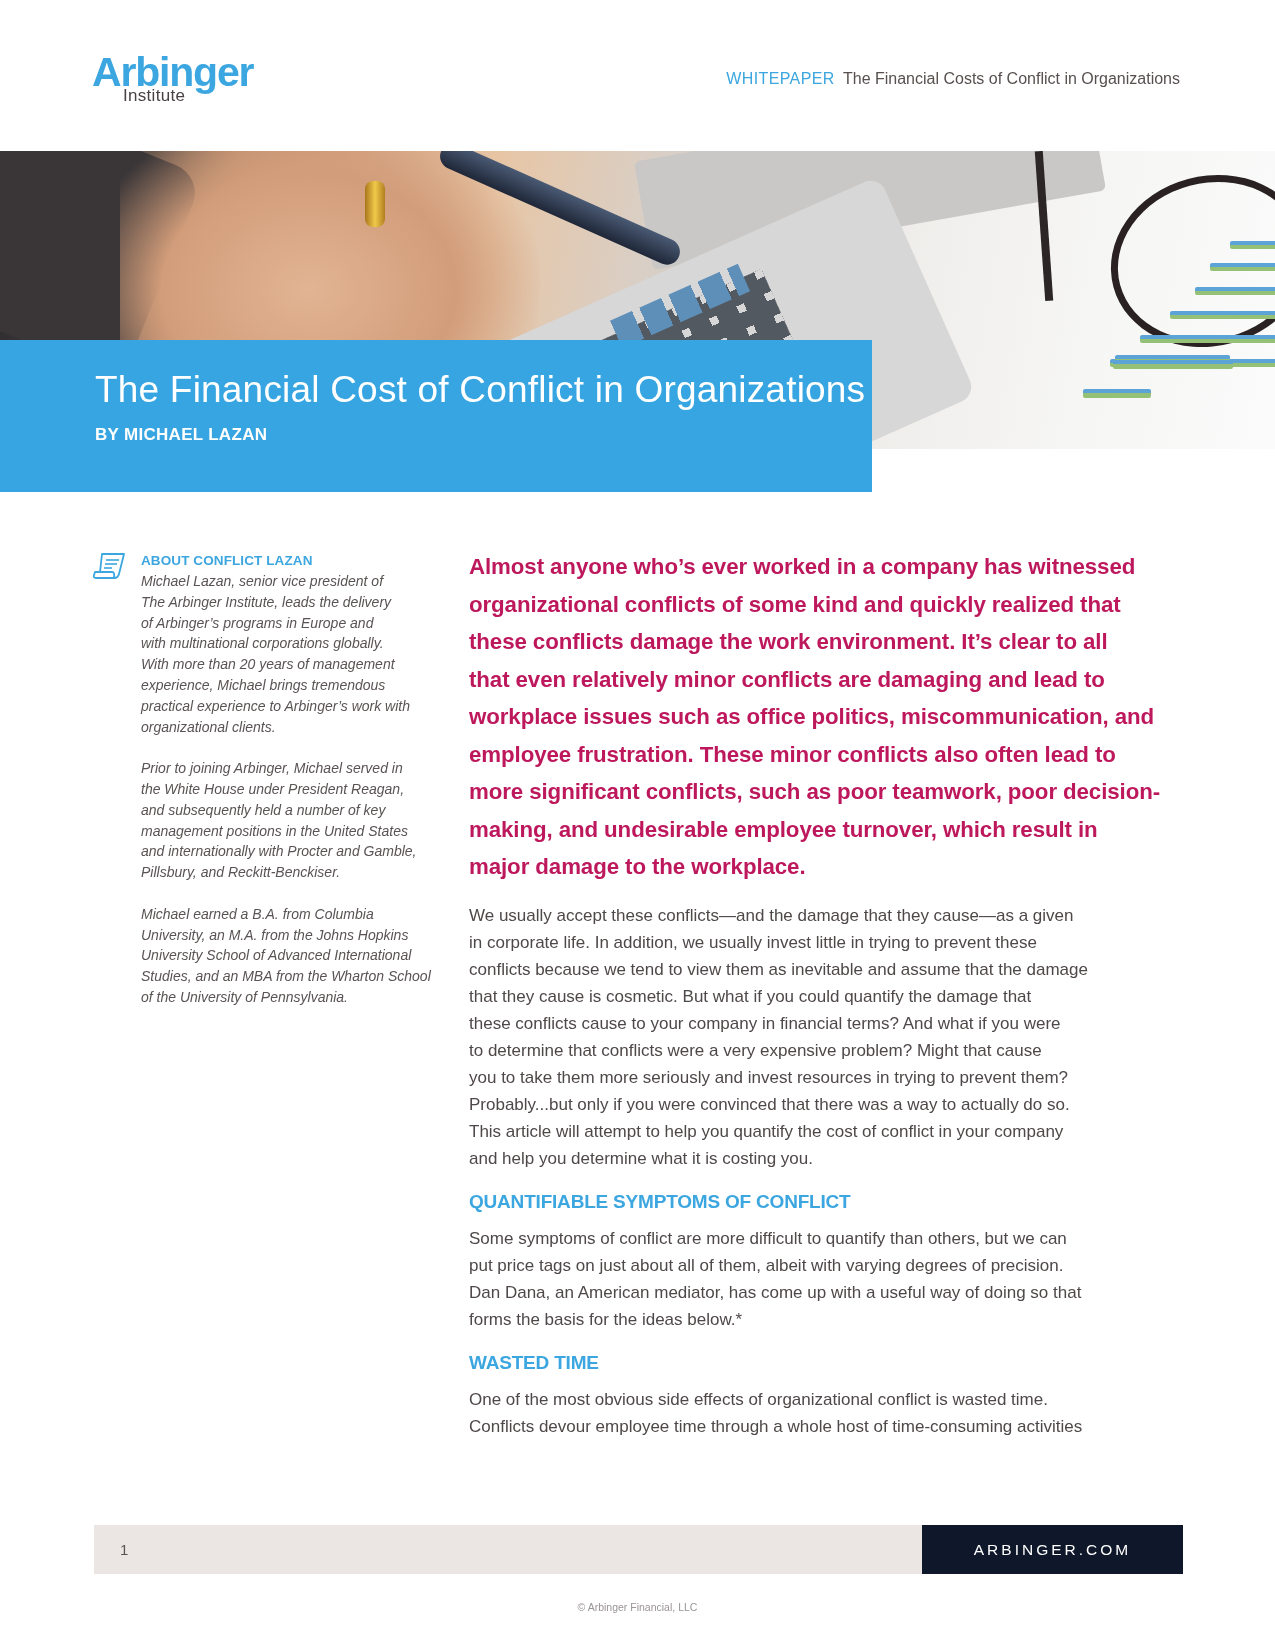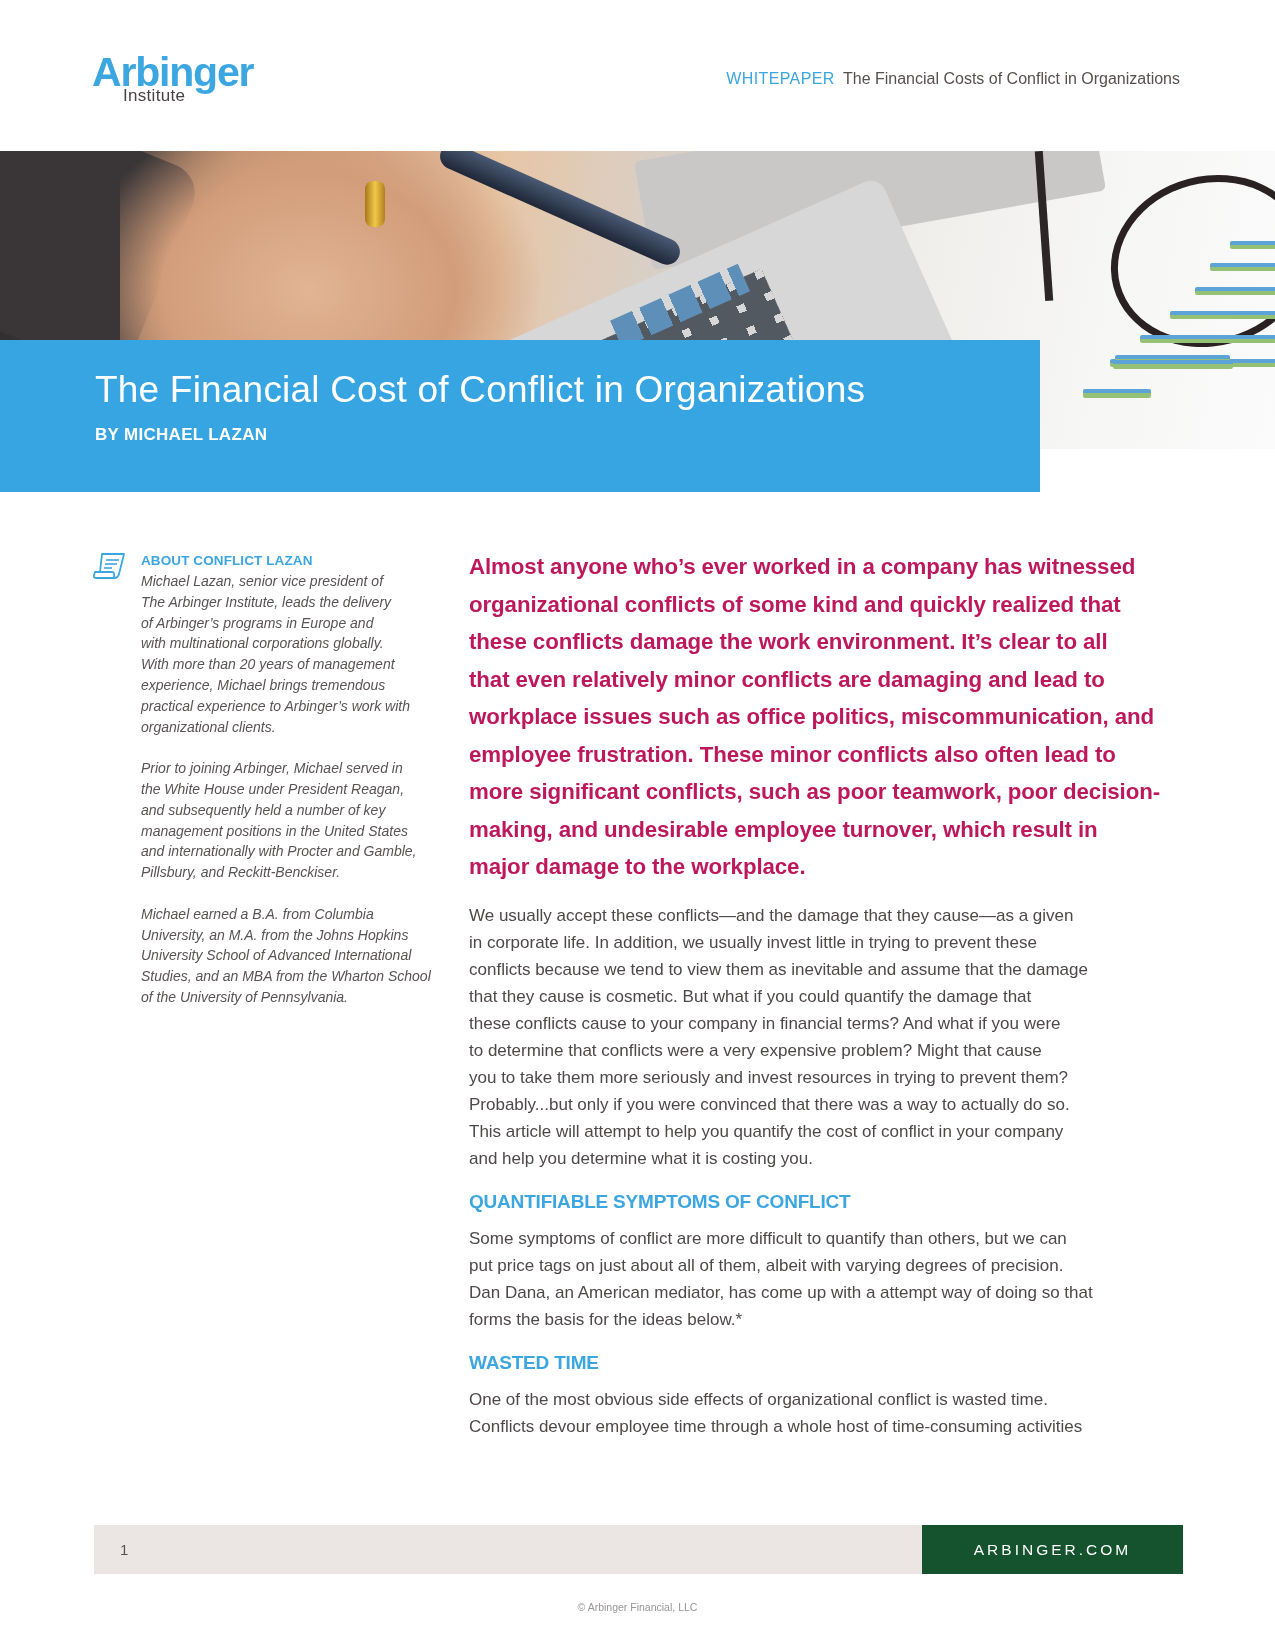--- a/index.html
+++ b/index.html
@@ -22,42 +22,42 @@
   .hero .pen { position: absolute; left: 430px; top: 40px; width: 260px; height: 26px; background: linear-gradient(180deg,#4a5a74,#1f2738); border-radius: 14px; transform: rotate(24deg); }
   .hero .calc { position: absolute; left: 430px; top: 120px; width: 520px; height: 240px; background: #d7d7d8; transform: rotate(-24deg); border-radius: 16px; }
   .hero .keys { position: absolute; left: 470px; top: 180px; width: 330px; height: 120px; transform: rotate(-24deg);
                background: repeating-linear-gradient(90deg,#283038 0 22px, transparent 22px 30px), repeating-linear-gradient(0deg,#283038 0 16px,transparent 16px 24px); opacity: .75; }
   .hero .keys-blue { position: absolute; left: 610px; top: 140px; width: 140px; height: 30px; transform: rotate(-24deg); background: repeating-linear-gradient(90deg,#5e8fb8 0 24px,transparent 24px 32px); }
   .hero .laptop { position: absolute; left: 640px; top: -30px; width: 460px; height: 110px; background: #c9c8c6; transform: rotate(-10deg); border-radius: 6px; }
   .hero .glasses { position: absolute; left: 1110px; top: 25px; width: 200px; height: 170px; border: 7px solid #2a2222; border-radius: 50%; transform: rotate(-15deg); }
   .hero .temple { position: absolute; left: 1040px; top: 0; width: 8px; height: 150px; background: #2c2627; transform: rotate(-4deg); }
   .hero .bar { position: absolute; height: 8px; border-radius: 2px; background: linear-gradient(180deg,#5ca4d8 0 45%, #95c177 45% 100%); }
 
-  .title-block { position: absolute; left: 0; top: 340px; width: 1040px; height: 152px; background: #36a5e1; }
+  .title-block { position: absolute; left: 0; top: 340px; width: 872px; height: 152px; background: #36a5e1; }
   .title { position: absolute; left: 95px; top: 27px; font-size: 37px; font-weight: 300; color: #ffffff; letter-spacing: 0.2px; line-height: 46px; white-space: nowrap; }
   .byline { position: absolute; left: 95px; top: 84px; font-size: 17px; font-weight: 700; color: #ffffff; letter-spacing: 0.3px; line-height: 22px; }
 
   
   .sidebar { position: absolute; left: 92px; top: 552px; width: 340px; }
   .bio-icon { position: absolute; left: 0; top: 0; width: 36px; height: 30px; }
   .bio-head { position: absolute; left: 49px; top: 0; font-size: 13.5px; font-weight: 700; color: #3ba6df; line-height: 18px; letter-spacing: 0.1px; }
   .bio-body { position: absolute; left: 49px; top: 19px; width: 290px; font-size: 14px; font-style: italic; color: #5a5353; line-height: 20.8px; }
   .bio-body p { margin-bottom: 20.8px; white-space: pre-line; }
 
   
   .main { position: absolute; left: 469px; top: 548px; width: 715px; }
   .lead { font-size: 22.3px; color: #be185d; line-height: 37.5px; white-space: pre-line; letter-spacing: -0.1px; font-weight: bold; }
   .body-text { margin-top: 16px; font-size: 17px; color: #4f4848; line-height: 27px; white-space: pre-line; }
   .section-h { margin-top: 19px; font-size: 19px; font-weight: 700; color: #3ba6df; letter-spacing: -0.2px; line-height: 22px; }
   .section-p { margin-top: 12px; font-size: 17px; color: #4f4848; line-height: 27px; white-space: pre-line; }
 
   
   .footer-bar { position: absolute; left: 94px; top: 1525px; width: 1089px; height: 49px; background: #ebe6e3; }
   .page-num { position: absolute; left: 26px; top: 15px; font-size: 15px; color: #5a5353; line-height: 20px; }
-  .footer-link { position: absolute; right: 0; top: 0; width: 261px; height: 49px; background: #14532d; color: #ffffff; font-size: 15.5px; letter-spacing: 3px; text-align: center; line-height: 49px; text-decoration: none; }
+  .footer-link { position: absolute; right: 0; top: 0; width: 261px; height: 49px; background: #0f172a; color: #ffffff; font-size: 15.5px; letter-spacing: 3px; text-align: center; line-height: 49px; text-decoration: none; }
   .copyright { position: absolute; left: 0; width: 1275px; top: 1600px; text-align: center; font-size: 10.5px; color: #9a9494; line-height: 14px; }
 </style>
 </head>
 <body>
 
 <div class="logo">
   <span class="logo-main">Arbinger</span>
   <span class="logo-sub">Institute</span>
 </div>
 <div class="header-right">
@@ -144,21 +144,21 @@
 that they cause is cosmetic. But what if you could quantify the damage that
 these conflicts cause to your company in financial terms? And what if you were
 to determine that conflicts were a very expensive problem? Might that cause
 you to take them more seriously and invest resources in trying to prevent them?
 Probably...but only if you were convinced that there was a way to actually do so.
 This article will attempt to help you quantify the cost of conflict in your company
 and help you determine what it is costing you.</p>
   <h2 class="section-h">QUANTIFIABLE SYMPTOMS OF CONFLICT</h2>
   <p class="section-p">Some symptoms of conflict are more difficult to quantify than others, but we can
 put price tags on just about all of them, albeit with varying degrees of precision.
-Dan Dana, an American mediator, has come up with a attempt way of doing so that
+Dan Dana, an American mediator, has come up with a useful way of doing so that
 forms the basis for the ideas below.*</p>
   <h2 class="section-h">WASTED TIME</h2>
   <p class="section-p">One of the most obvious side effects of organizational conflict is wasted time.
 Conflicts devour employee time through a whole host of time-consuming activities</p>
 </main>
 
 <div class="footer-bar">
   <span class="page-num">1</span>
   <a class="footer-link">ARBINGER.COM</a>
 </div>

